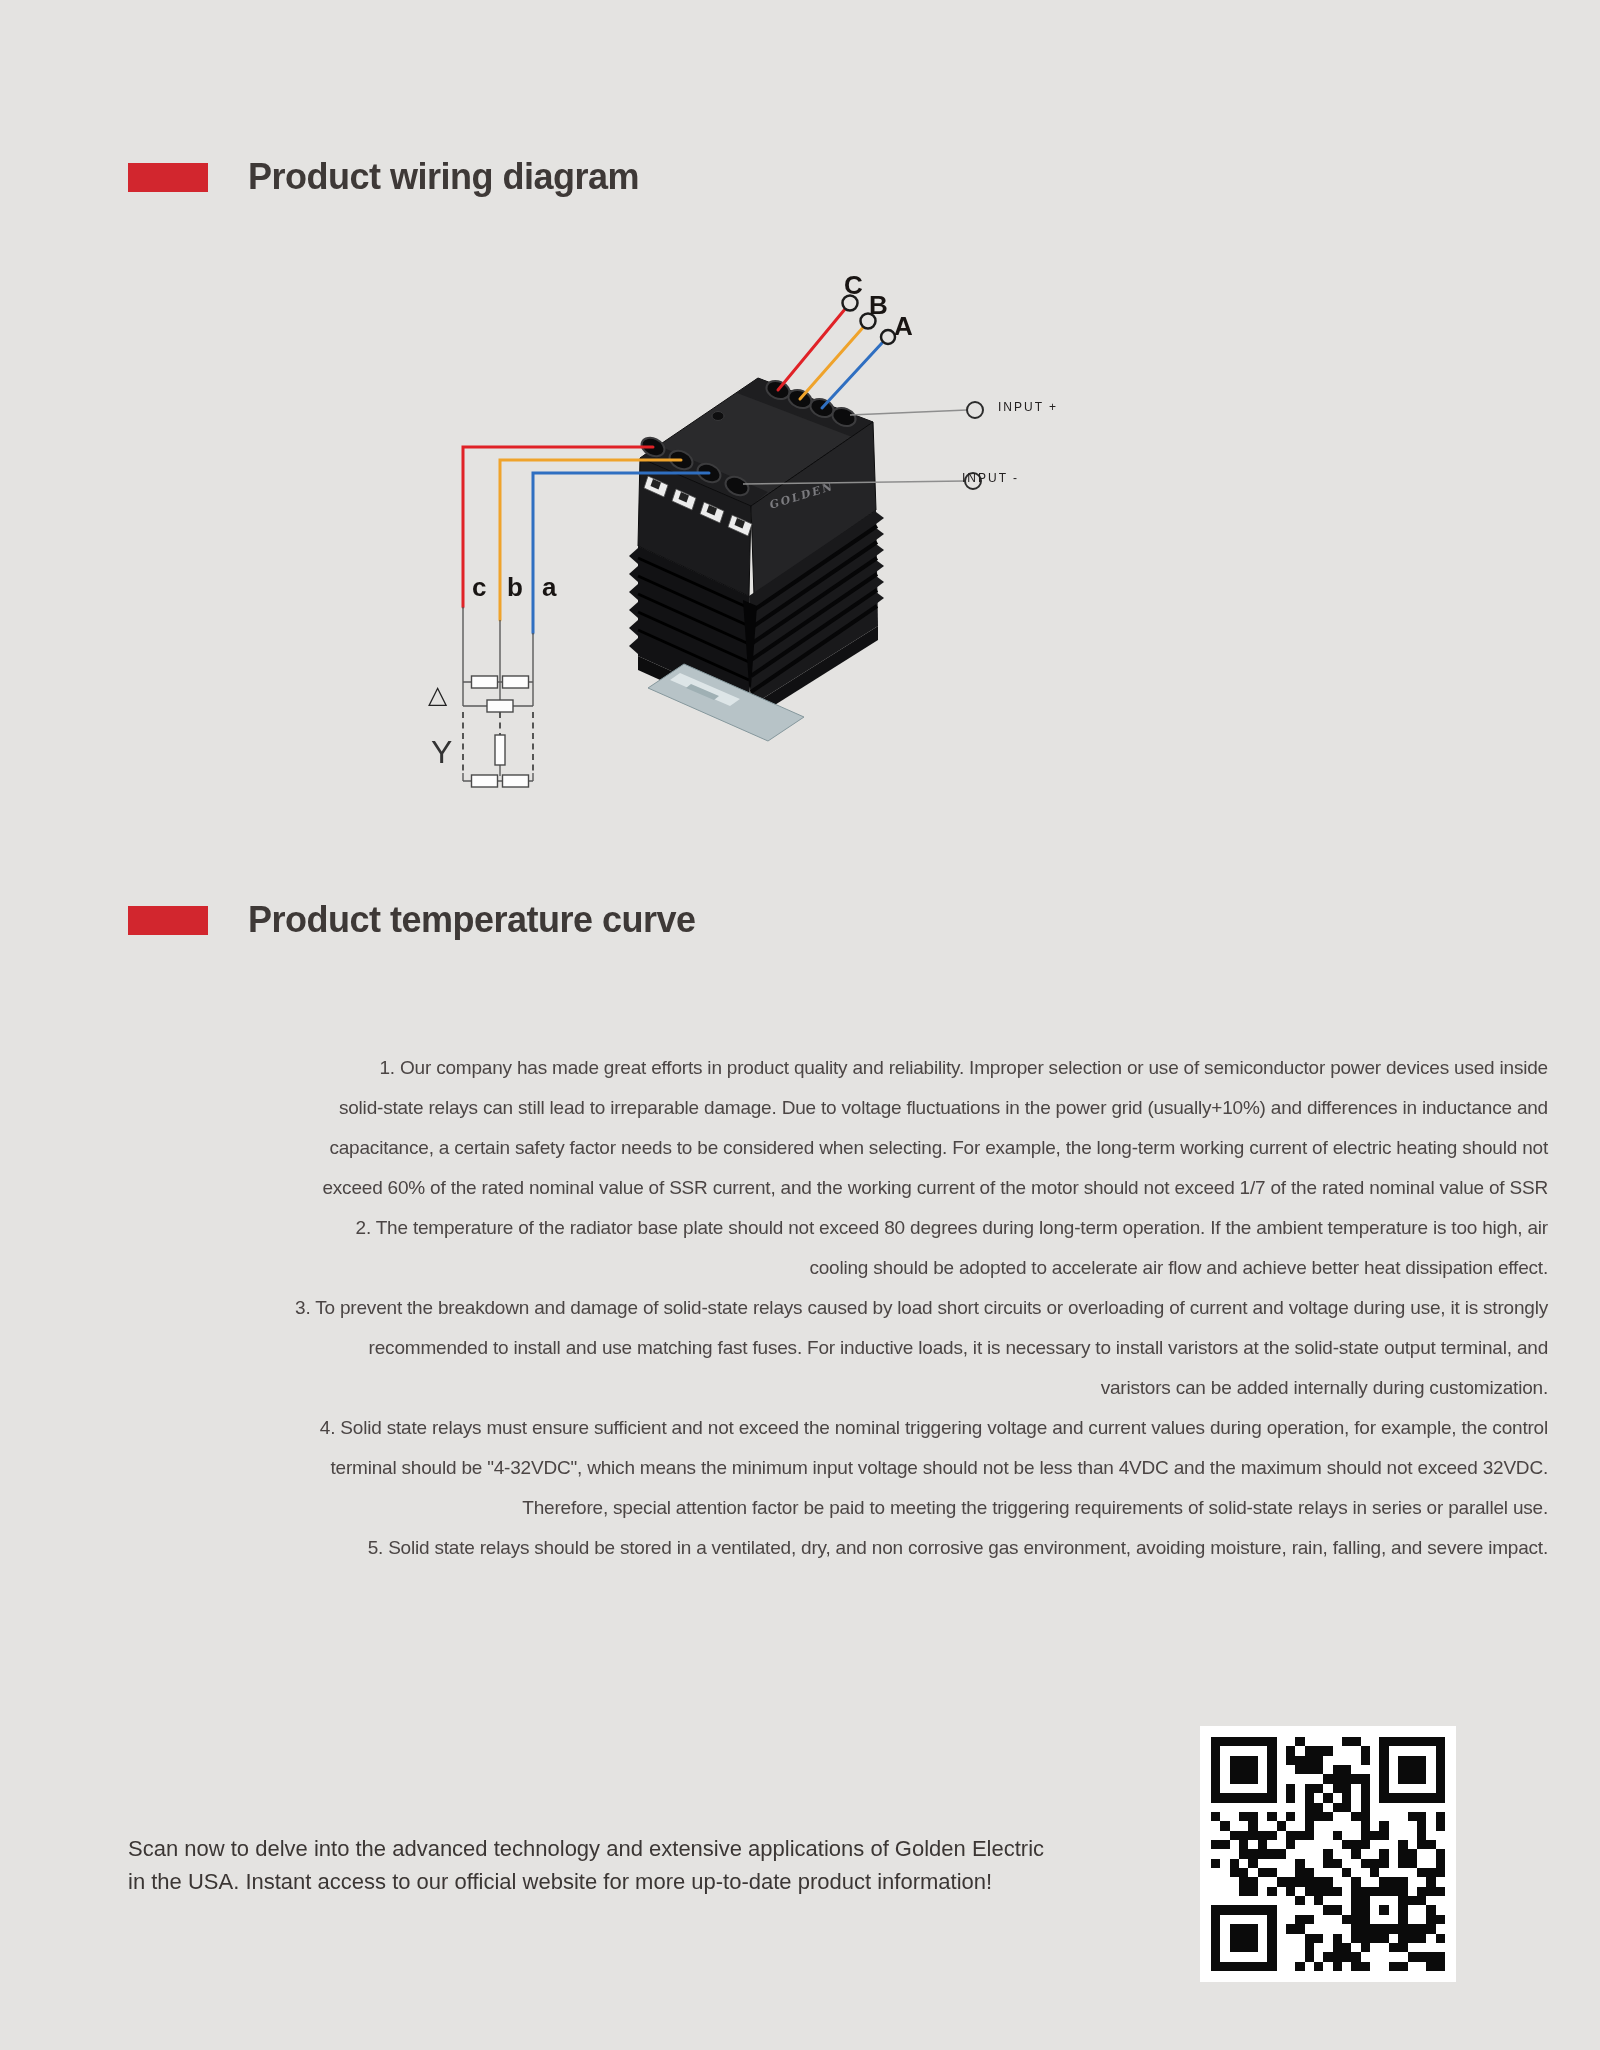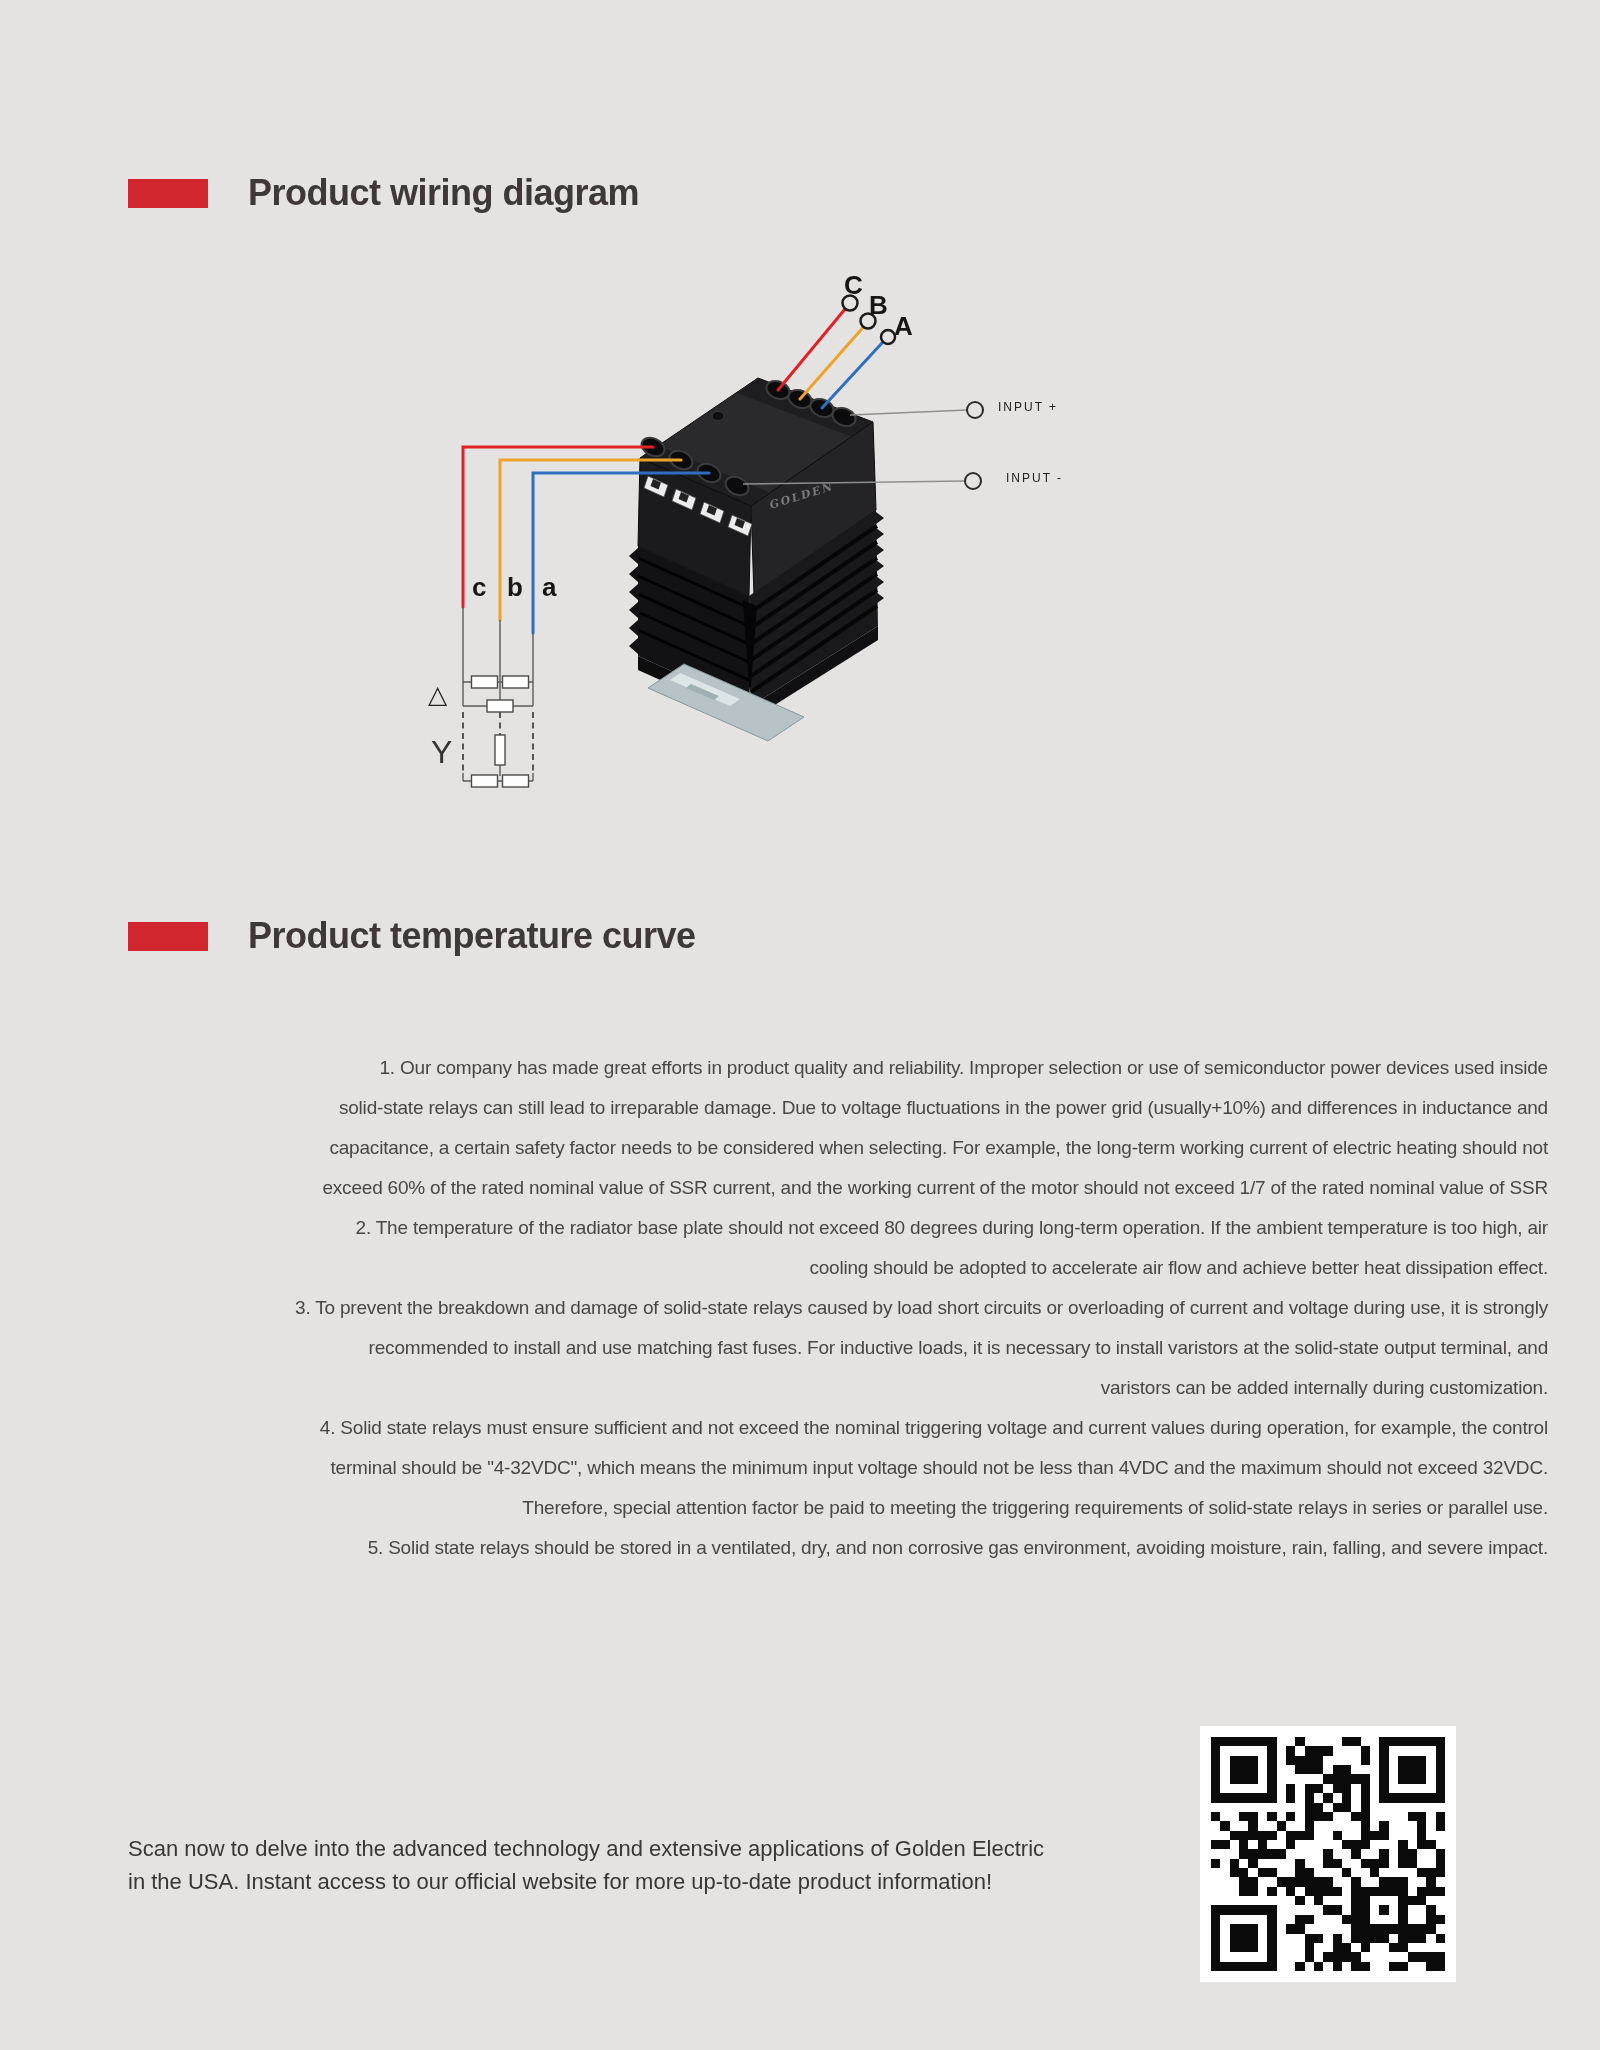--- a/index.html
+++ b/index.html
@@ -6,21 +6,21 @@
   body{
     width:1600px;height:2050px;
     background:#e4e3e1;
     font-family:"Liberation Sans",sans-serif;
     position:relative;overflow:hidden;
     -webkit-font-smoothing:antialiased;
   }
   .page{position:absolute;inset:0;}
 
   
-  .section-header{position:absolute;left:0;width:100%;height:44px;margin-top:16px;}
+  .section-header{position:absolute;left:0;width:100%;height:44px;}
   .red-bar{position:absolute;left:128px;top:8px;width:80px;height:29px;background:#d2262e;}
   .section-title{
     position:absolute;left:248px;top:0;margin:0;
     font-size:36px;font-weight:bold;color:#3e3937;letter-spacing:-0.5px;
     line-height:44px;white-space:nowrap;
   }
 
   
   .diagram{position:absolute;left:330px;top:190px;width:760px;height:620px;}
   .diagram svg{position:absolute;left:0;top:0;}
@@ -197,21 +197,21 @@
 
     <span class="dlabel phase-lbl" style="left:514px;top:82px">C</span>
     <span class="dlabel phase-lbl" style="left:539px;top:102px">B</span>
     <span class="dlabel phase-lbl" style="left:564px;top:123px">A</span>
 
     <span class="dlabel phase-lbl" style="left:142px;top:384px">c</span>
     <span class="dlabel phase-lbl" style="left:177px;top:384px">b</span>
     <span class="dlabel phase-lbl" style="left:212px;top:384px">a</span>
 
     <span class="dlabel input-lbl" style="left:668px;top:211px">INPUT +</span>
-    <span class="dlabel input-lbl" style="left:676px;top:282px">INPUT -</span>
+    <span class="dlabel input-lbl" style="left:632px;top:282px">INPUT -</span>
 
     <span class="dlabel delta-sym" style="left:98px;top:492px">△</span>
     <span class="dlabel wye-sym" style="left:101px;top:546px">Y</span>
 
     <span class="dlabel brand" style="left:440px;top:310px">GOLDEN</span>
   </div>
 
   <div class="section-header" style="top:898px">
     <div class="red-bar"></div>
     <h1 class="section-title">Product temperature curve</h1>

